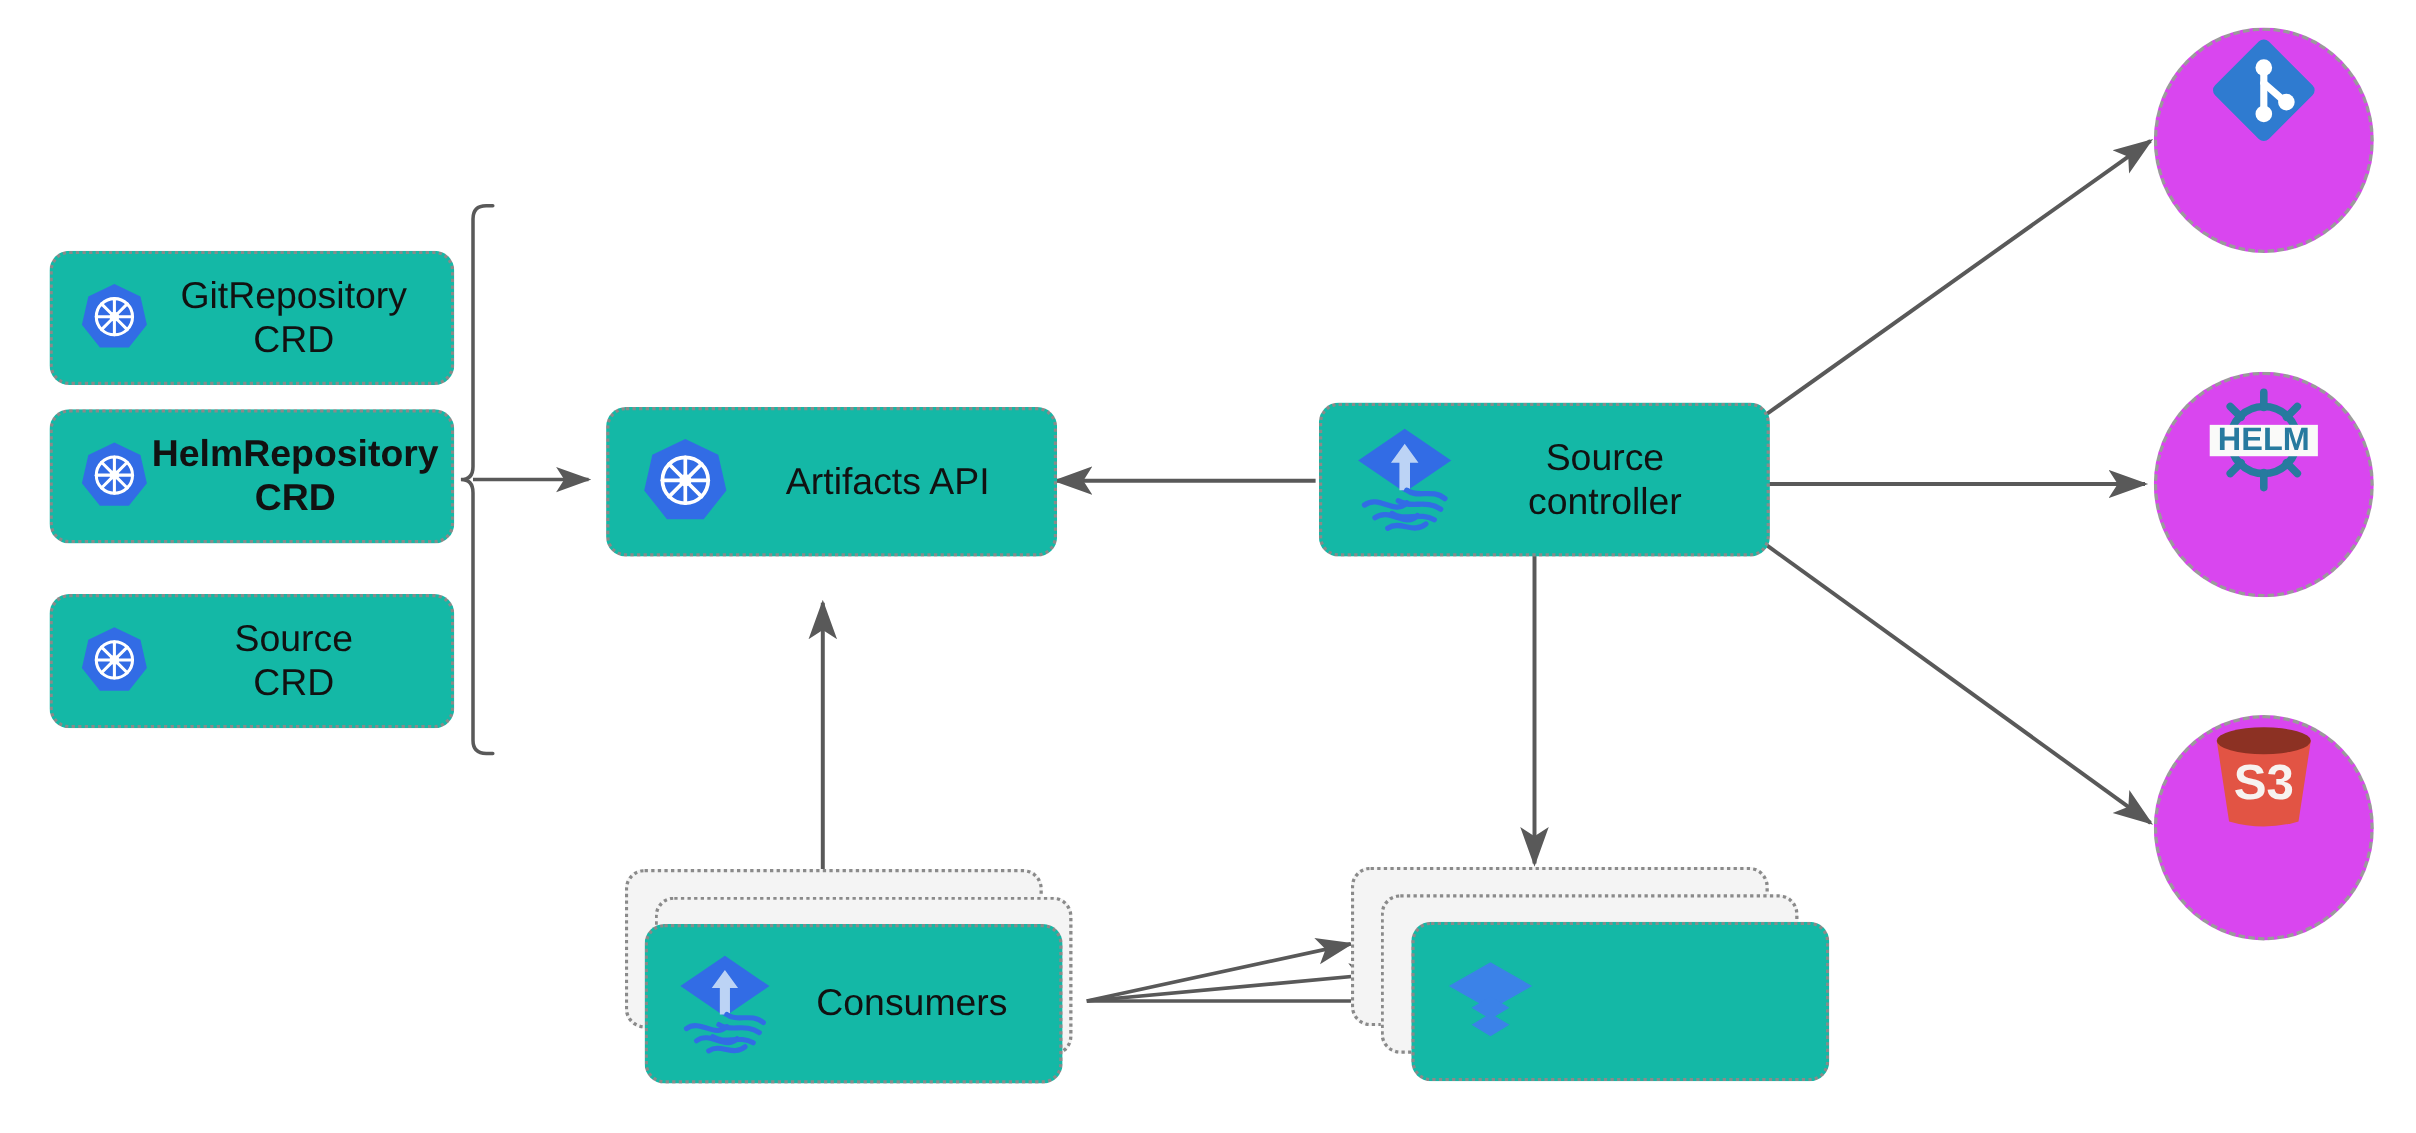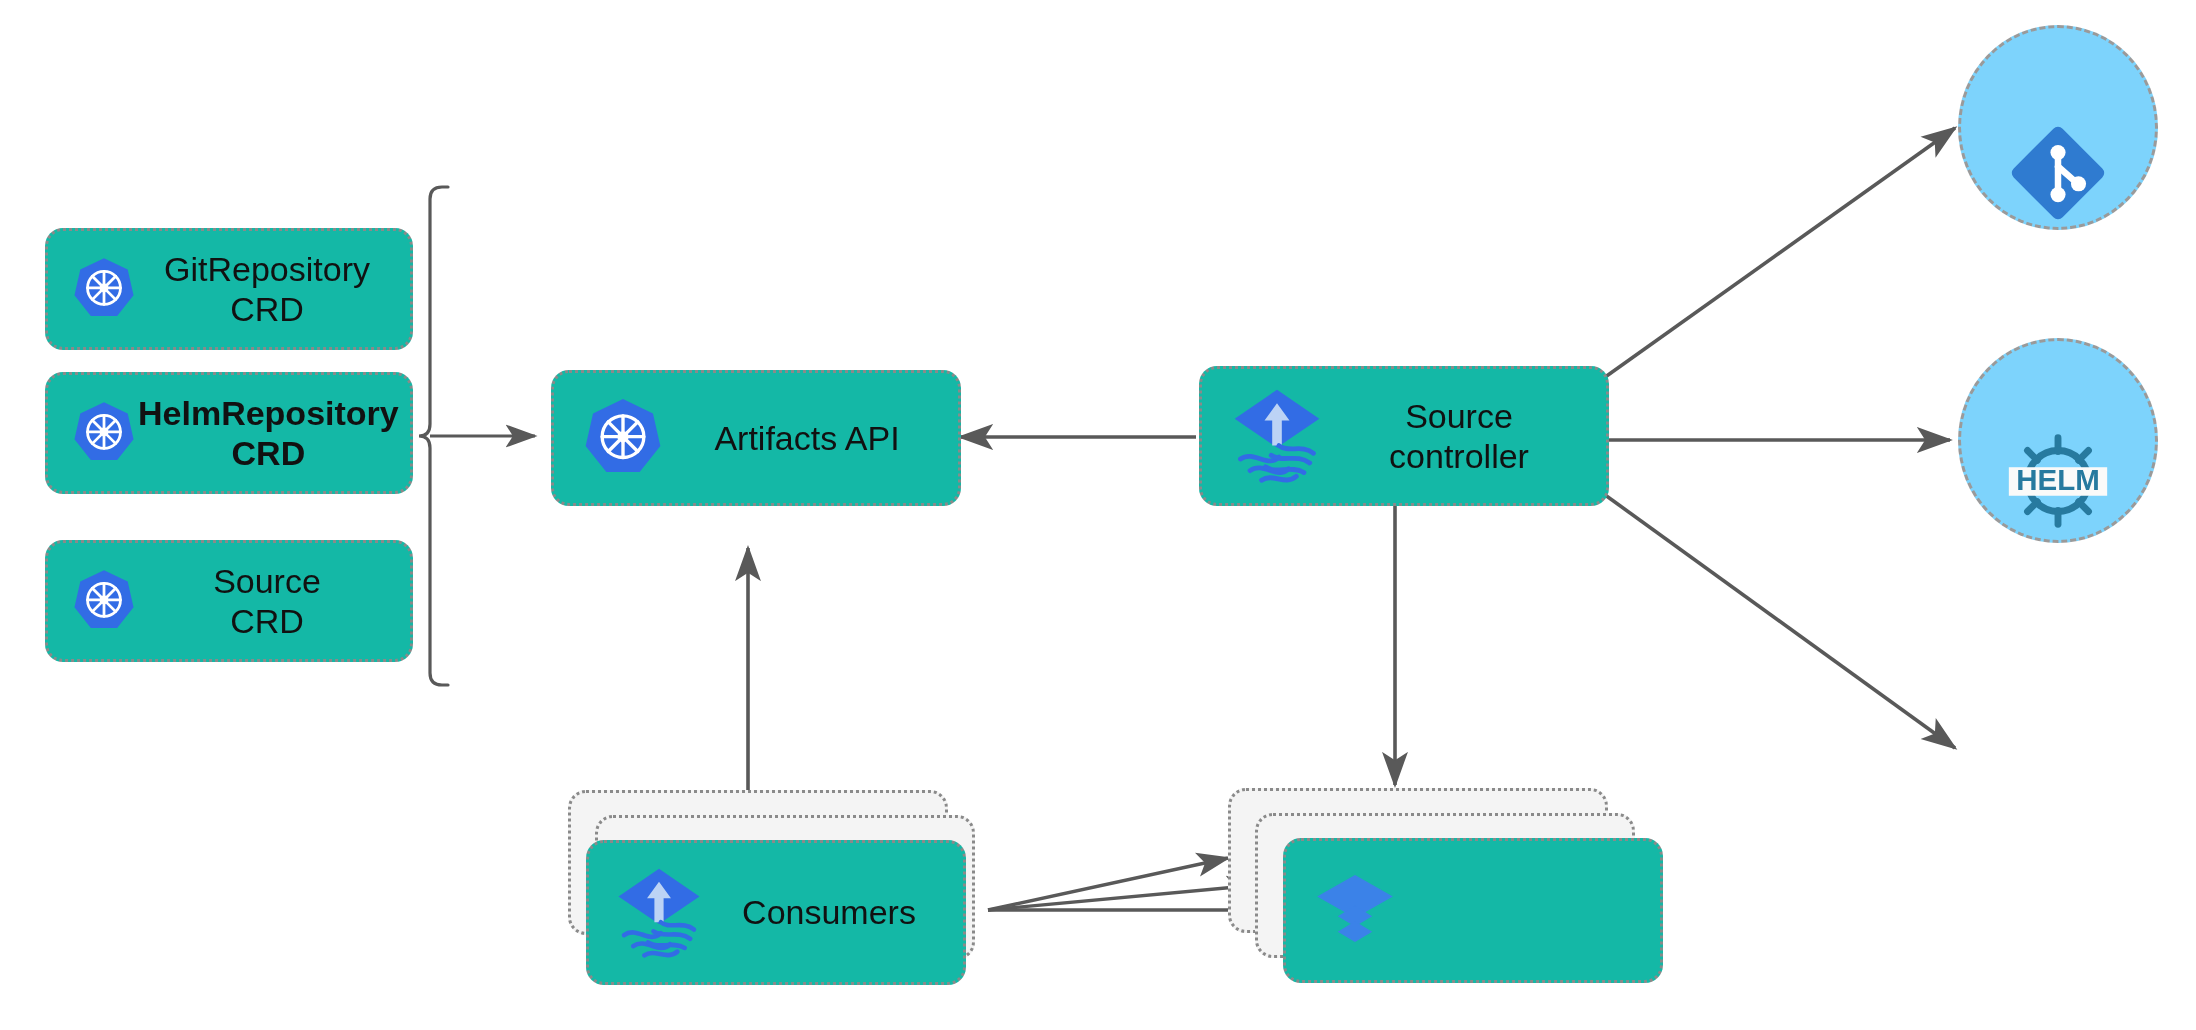--- a/index.html
+++ b/index.html
@@ -46,23 +46,23 @@
     color: #111111;
     line-height: 1.18;
     white-space: pre-line;
     text-align: center;
   }
   .circle-node {
     position: absolute;
     box-sizing: border-box;
     border: 3px dashed #9a9a9a;
     border-radius: 50%;
-    background: #7dd3fc;
+    background: #d946ef;
     display: flex;
-    align-items: flex-end;
+    align-items: flex-start;
     justify-content: center;
   }
   .icon-box {
     display: flex;
     align-items: center;
     justify-content: center;
     flex: none;
   }
   .crd-node {
     padding-left: 22px;
@@ -272,14 +272,23 @@
           <line x1="81" y1="81" x2="91" y2="91"></line>
           <line x1="91" y1="29" x2="81" y2="39"></line>
           <line x1="39" y1="81" x2="29" y2="91"></line>
         </g>
         <rect x="10" y="46" width="100" height="29" fill="#fafaf9"></rect>
         <text x="60" y="69" text-anchor="middle" fill="#277a9f" font-family="Liberation Sans, sans-serif" font-size="30" font-weight="bold">HELM</text>
       </svg>
     </span>
   </div>
 
+  <div class="circle-node" style="left:1958px; top:650px; width:200px; height:205px;">
+    <span class="icon-box">
+      <svg width="112" height="106" viewBox="0 0 110 104">
+        <path d="M13,20 L97,20 L86,92 Q55,101 24,92 Z" fill="#e25444"></path>
+        <ellipse cx="55" cy="20" rx="42" ry="12" fill="#8c3123"></ellipse>
+        <text x="55" y="72" text-anchor="middle" fill="#f7f3f0" font-family="Liberation Sans, sans-serif" font-size="44" font-weight="bold">S3</text>
+      </svg>
+    </span>
+  </div>
 
 </div>
 
 </body></html>

